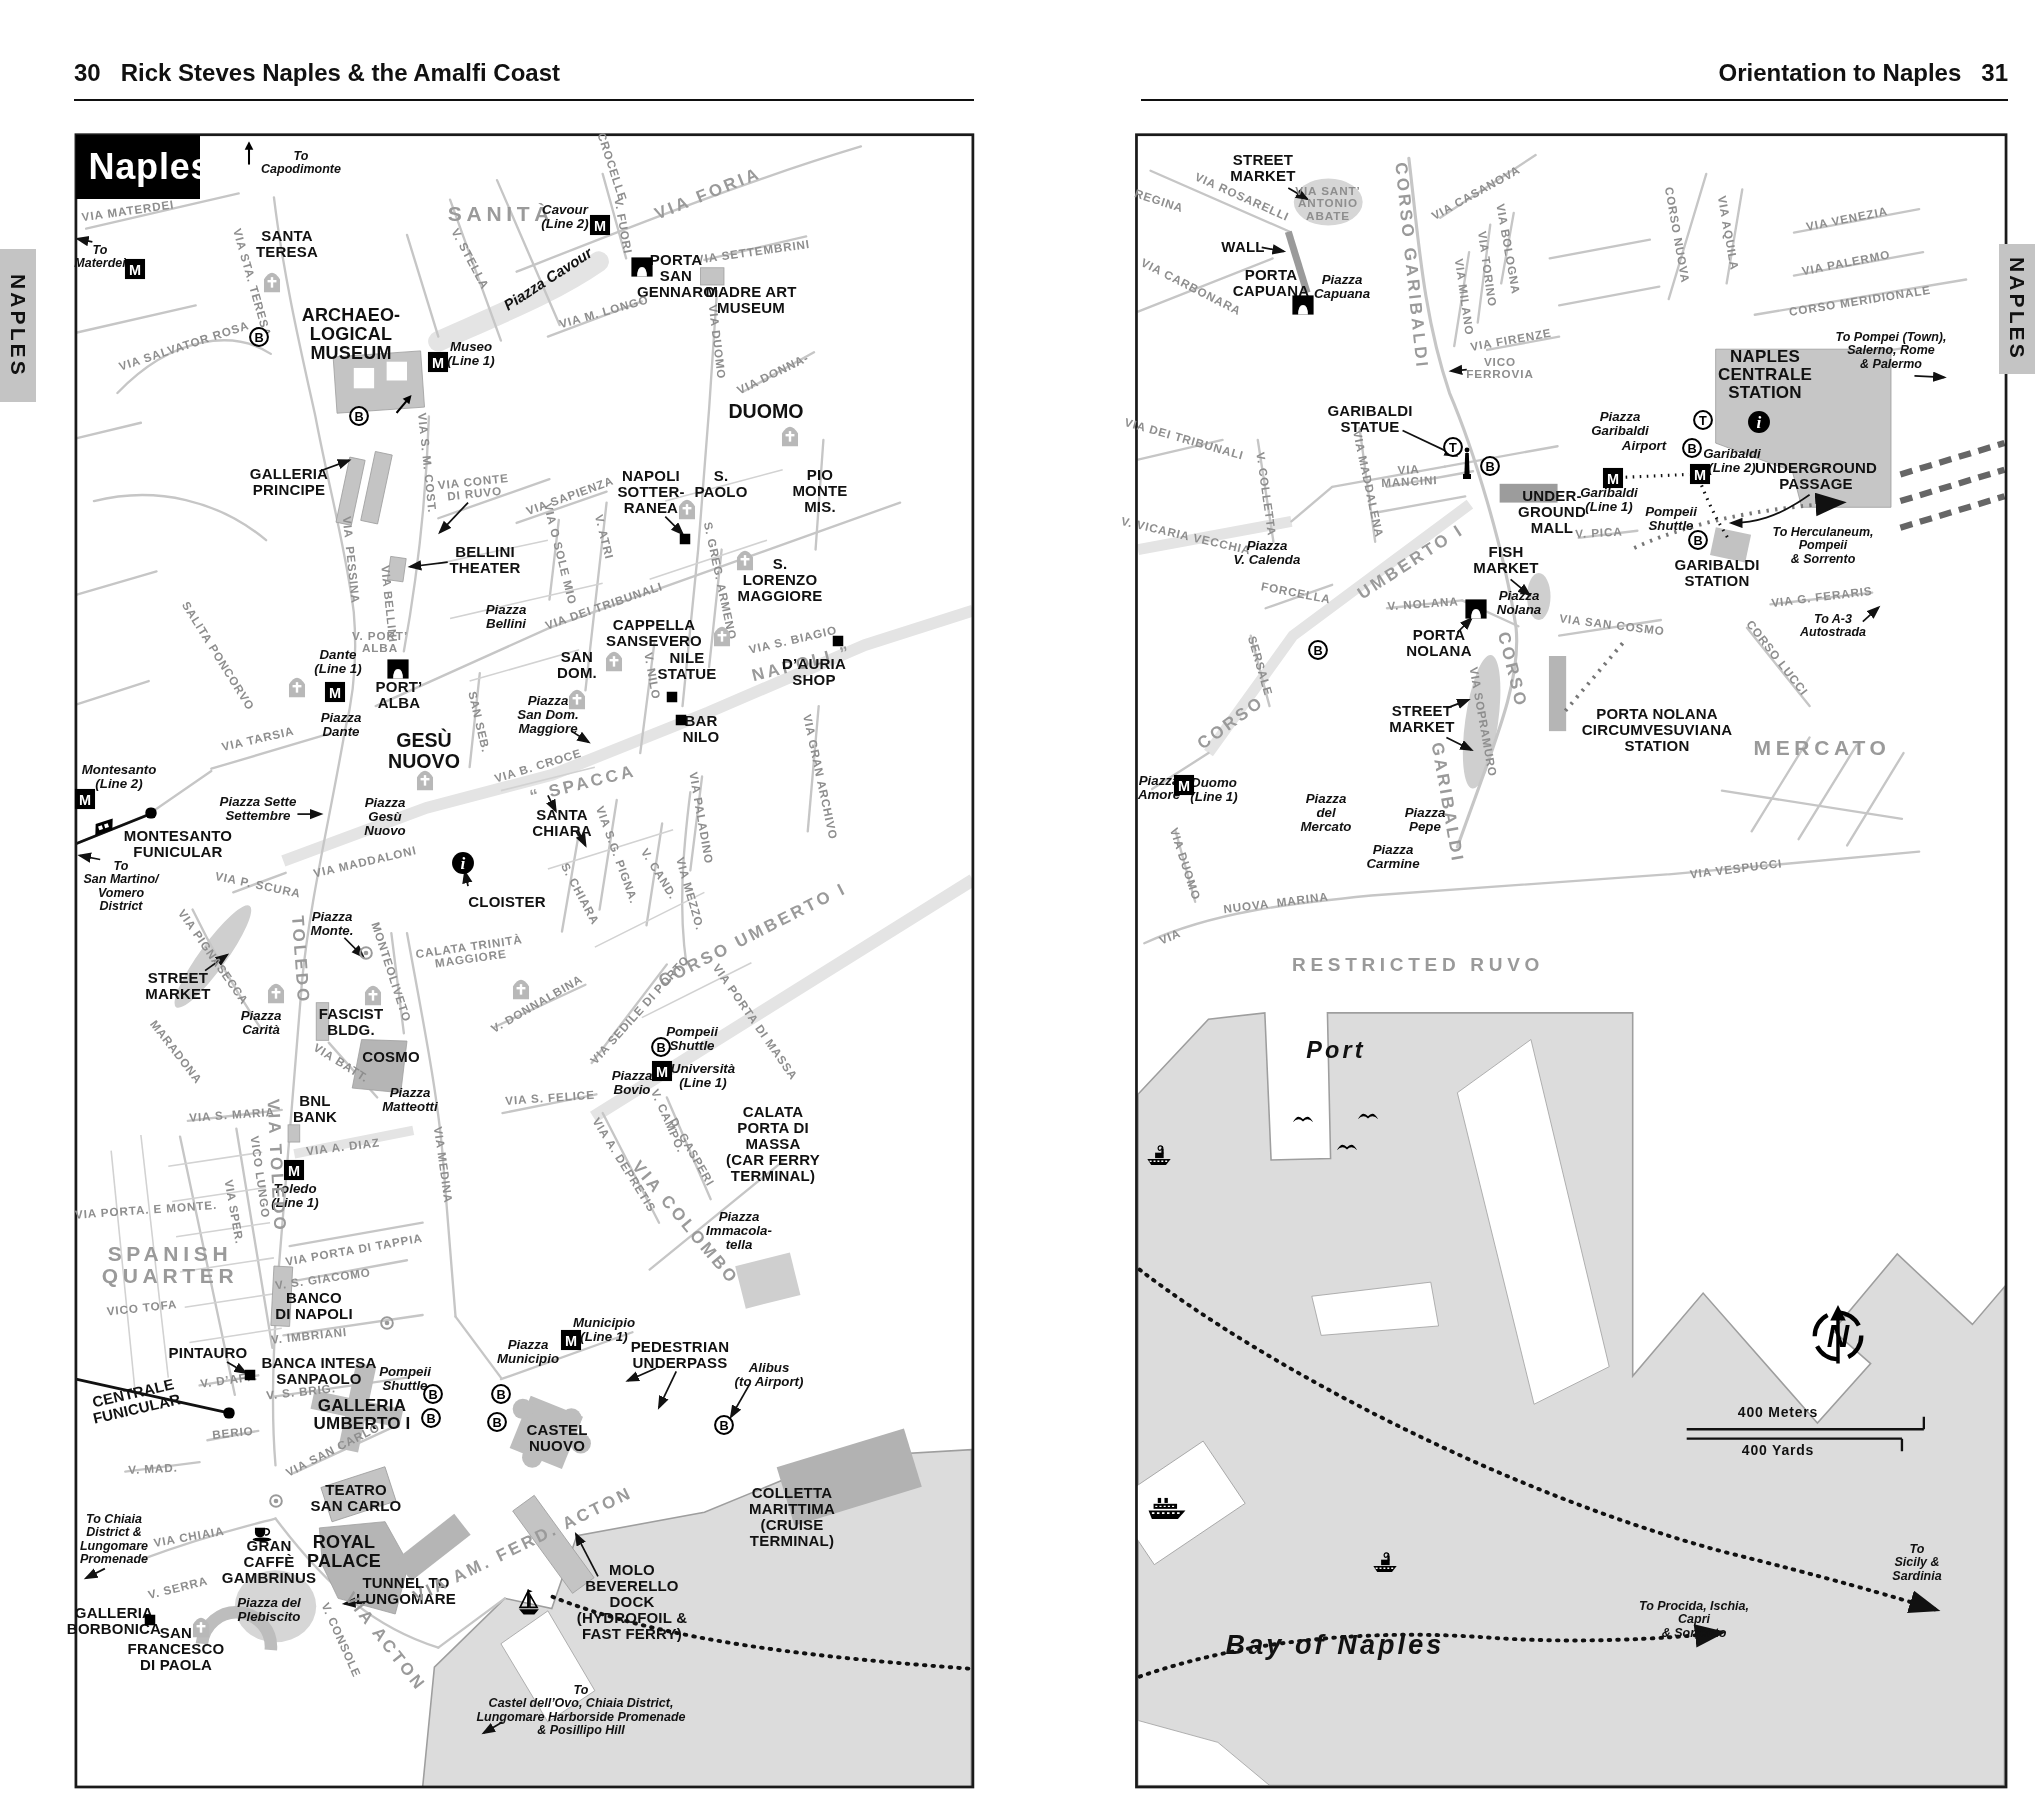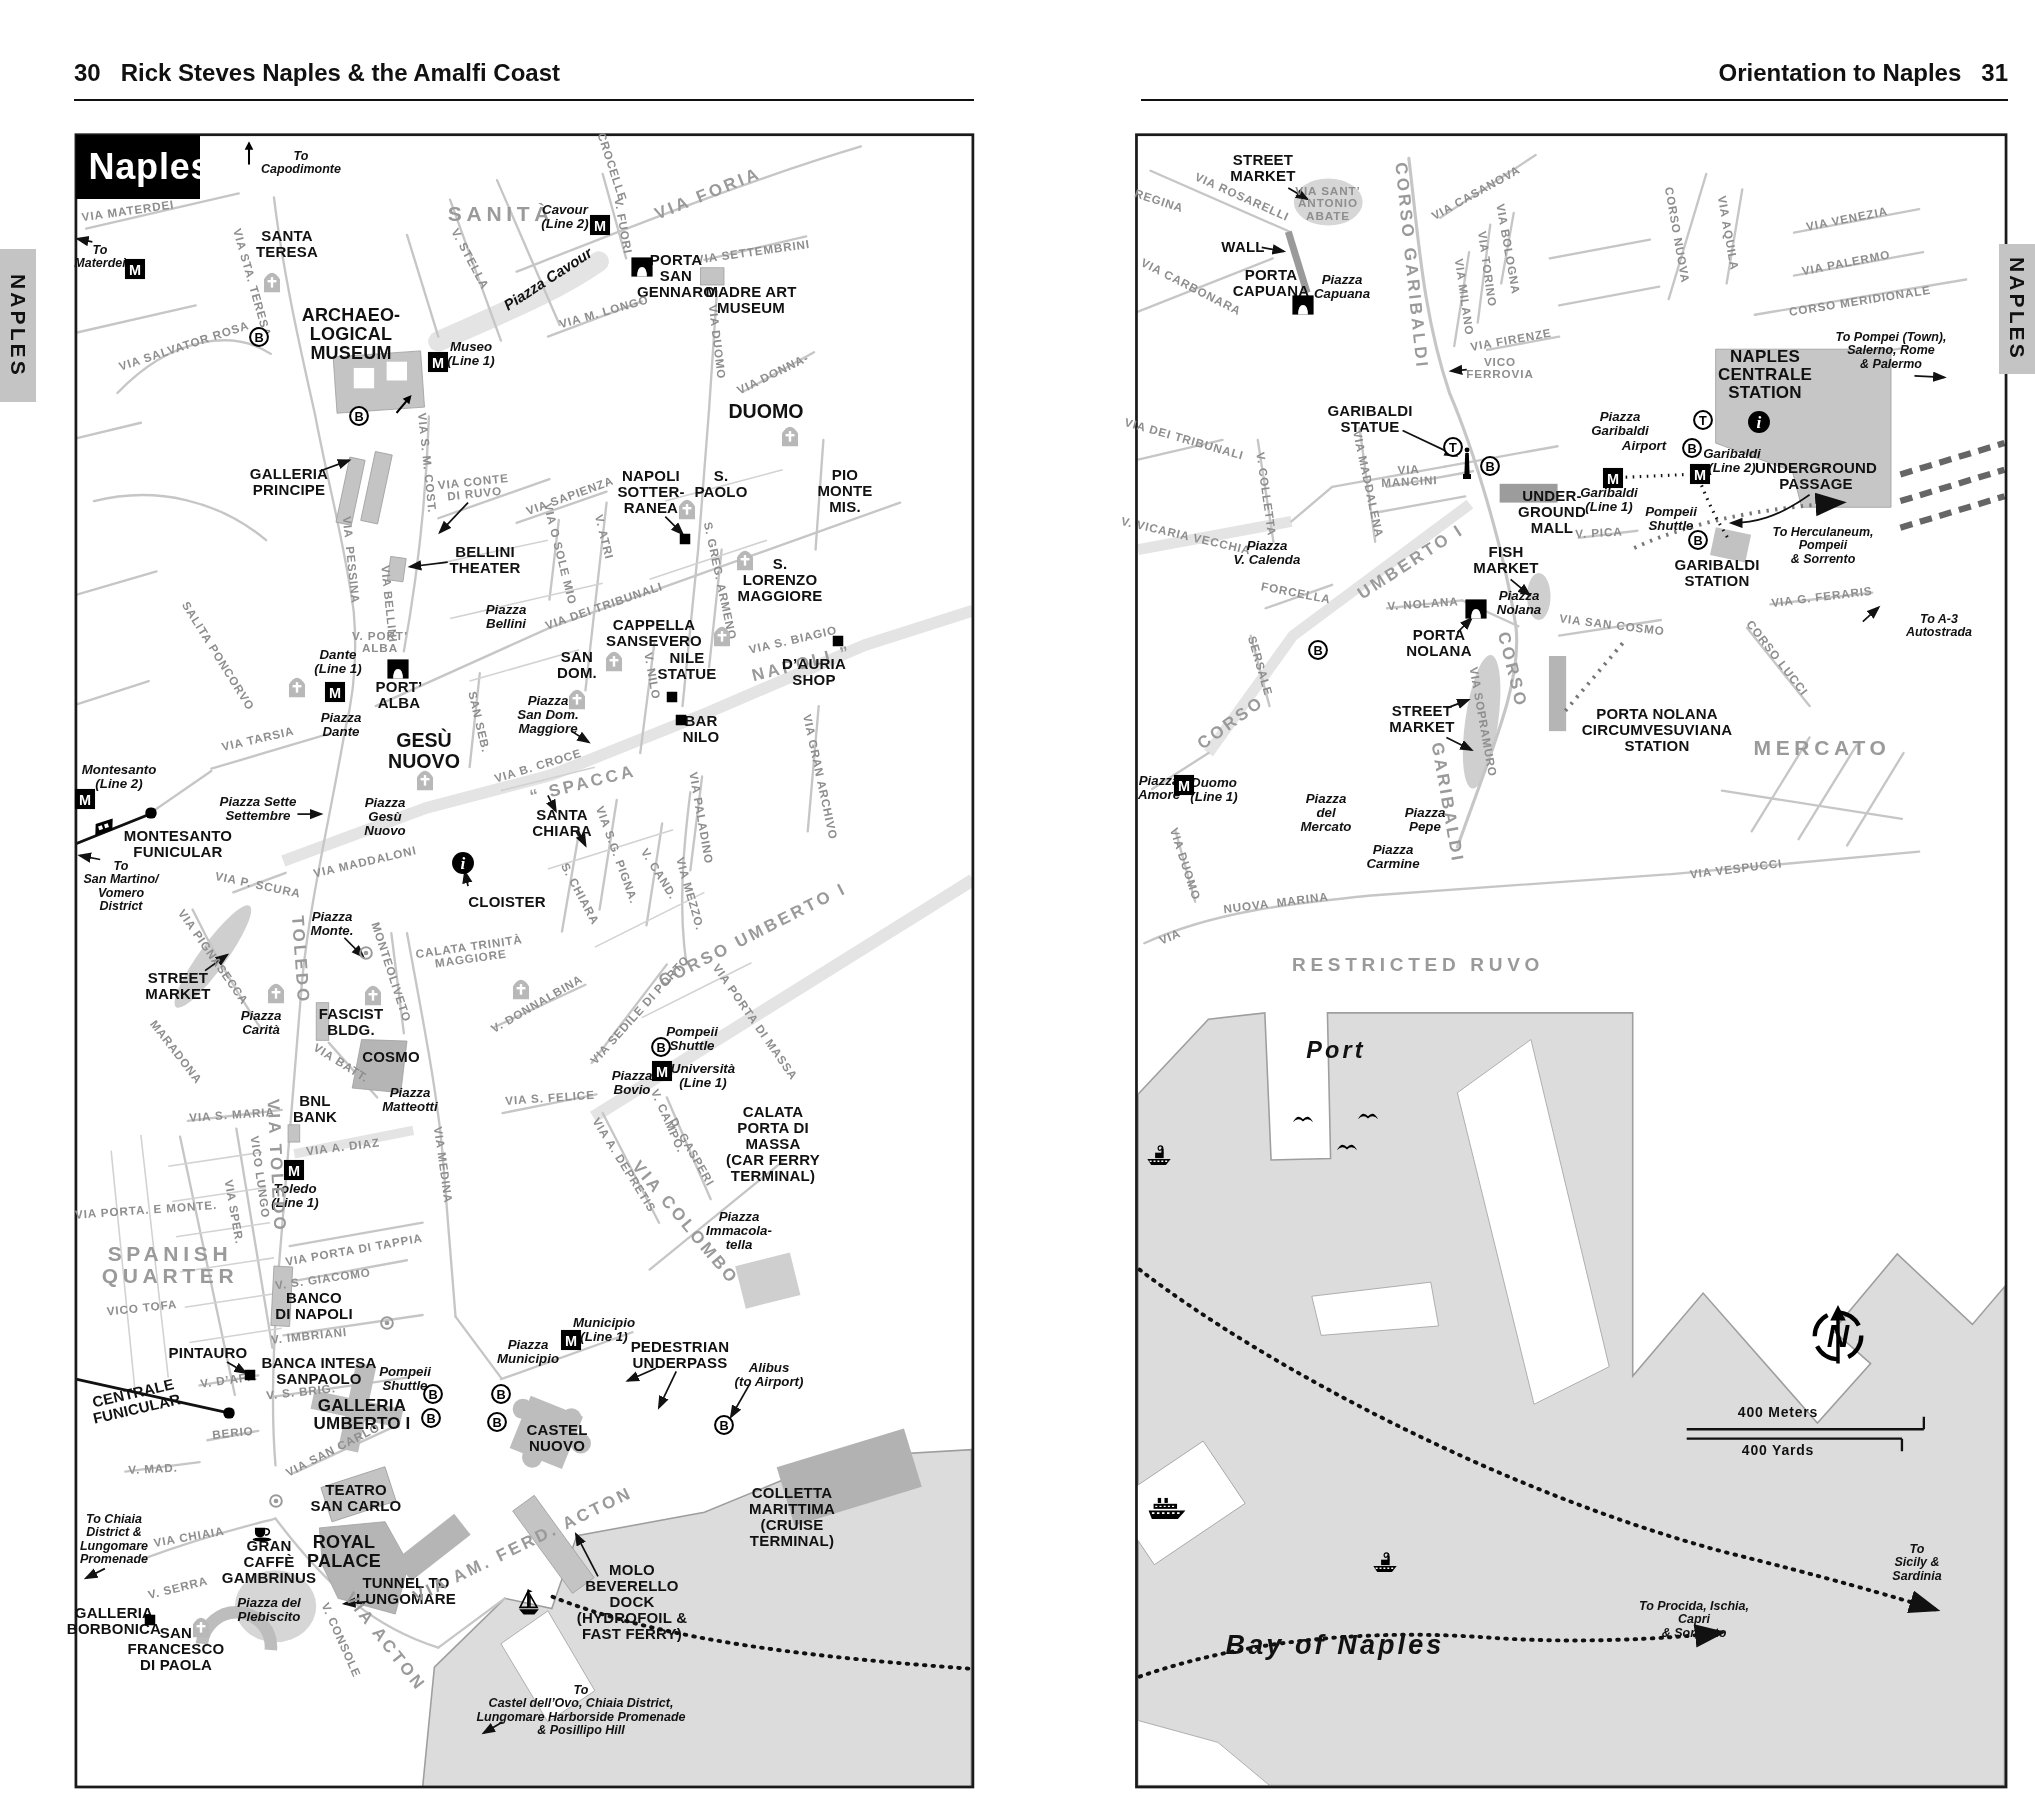--- a/index.html
+++ b/index.html
@@ -457,21 +457,21 @@
       <div class="lbl c-st" style="left: 427px; top: 463px; transform: translate(-50%, -50%) rotate(84deg);">VIA S. M. COST.</div>
       <div class="lbl c-poi" style="left: 485px; top: 560px; transform: translate(-50%, -50%) rotate(0deg);">BELLINI
 THEATER</div>
       <div class="lbl c-st" style="left: 351px; top: 560px; transform: translate(-50%, -50%) rotate(84deg);">VIA  PESSINA</div>
       <div class="lbl c-st" style="left: 389px; top: 604px; transform: translate(-50%, -50%) rotate(84deg);">VIA BELLINI</div>
       <div class="lbl c-poi" style="left: 651px; top: 492px; transform: translate(-50%, -50%) rotate(0deg);">NAPOLI
 SOTTER-
 RANEA</div>
       <div class="lbl c-poi" style="left: 721px; top: 484px; transform: translate(-50%, -50%) rotate(0deg);">S.
 PAOLO</div>
-      <div class="lbl c-poi" style="left: 820px; top: 491px; transform: translate(-50%, -50%) rotate(0deg); margin-left: 25px;">PIO
+      <div class="lbl c-poi" style="left: 820px; top: 491px; transform: translate(-50%, -50%) rotate(0deg);">PIO
 MONTE
 MIS.</div>
       <div class="lbl c-st" style="left: 570px; top: 496px; transform: translate(-50%, -50%) rotate(-20deg);">VIA SAPIENZA</div>
       <div class="lbl c-st" style="left: 604px; top: 537px; transform: translate(-50%, -50%) rotate(76deg);">V. ATRI</div>
       <div class="lbl c-st" style="left: 560px; top: 554px; transform: translate(-50%, -50%) rotate(76deg);">VIA O SOLE MIO</div>
       <div class="lbl c-st" style="left: 720px; top: 581px; transform: translate(-50%, -50%) rotate(78deg);">S. GREG. ARMENO</div>
       <div class="lbl c-poi" style="left: 780px; top: 580px; transform: translate(-50%, -50%) rotate(0deg);">S.
 LORENZO
 MAGGIORE</div>
       <div class="lbl c-st" style="left: 604px; top: 606px; transform: translate(-50%, -50%) rotate(-19deg);">VIA DEI TRIBUNALI</div>
@@ -852,21 +852,21 @@
 (Line 1)</div>
       <div class="lbl c-st" style="left: 1599px; top: 533px; transform: translate(-50%, -50%) rotate(-3deg);">V. PICA</div>
       <div class="lbl c-pz" style="left: 1671px; top: 519px; transform: translate(-50%, -50%) rotate(0deg);">Pompeii
 Shuttle</div>
       <div class="lbl c-poi" style="left: 1717px; top: 573px; transform: translate(-50%, -50%) rotate(0deg);">GARIBALDI
 STATION</div>
       <div class="lbl c-note" style="left: 1823px; top: 546px; transform: translate(-50%, -50%) rotate(0deg);">To Herculaneum,
 Pompeii
 &amp; Sorrento</div>
       <div class="lbl c-st" style="left: 1822px; top: 597px; transform: translate(-50%, -50%) rotate(-7deg);">VIA G. FERARIS</div>
-      <div class="lbl c-note" style="left: 1939px; top: 626px; transform: translate(-50%, -50%) rotate(0deg);">To A-3
+      <div class="lbl c-note" style="left: 1833px; top: 626px; transform: translate(-50%, -50%) rotate(0deg);">To A-3
 Autostrada</div>
       <div class="lbl c-st" style="left: 1777px; top: 658px; transform: translate(-50%, -50%) rotate(52deg);">CORSO LUCCI</div>
       <div class="lbl c-st" style="left: 1186px; top: 536px; transform: translate(-50%, -50%) rotate(13deg);">V. VICARIA VECCHIA</div>
       <div class="lbl c-pz" style="left: 1267px; top: 553px; transform: translate(-50%, -50%) rotate(0deg);">Piazza
 V. Calenda</div>
       <div class="lbl c-st" style="left: 1296px; top: 593px; transform: translate(-50%, -50%) rotate(11deg);">FORCELLA</div>
       <div class="lbl c-st2" style="left: 1411px; top: 562px; transform: translate(-50%, -50%) rotate(-33deg);">UMBERTO I</div>
       <div class="lbl c-st2" style="left: 1231px; top: 723px; transform: translate(-50%, -50%) rotate(-36deg);">CORSO</div>
       <div class="lbl c-poi" style="left: 1506px; top: 560px; transform: translate(-50%, -50%) rotate(0deg);">FISH
 MARKET</div>

